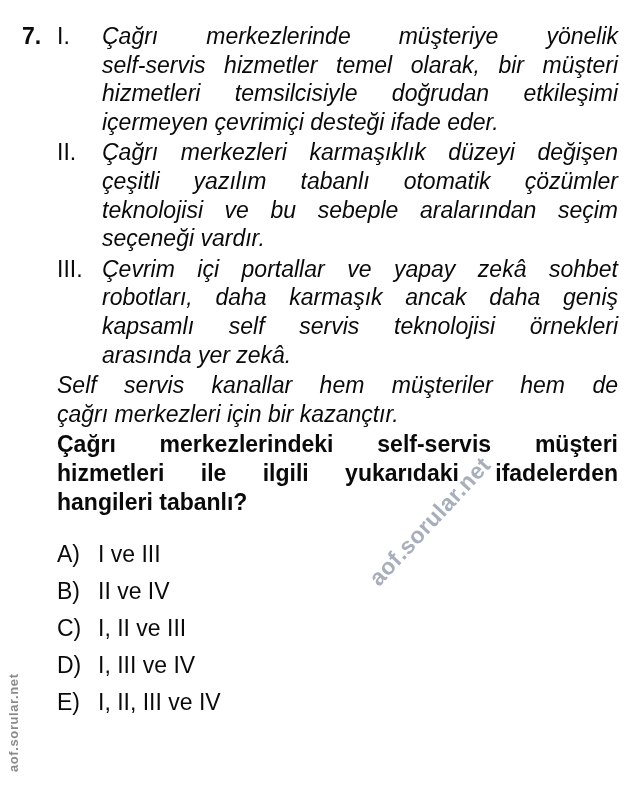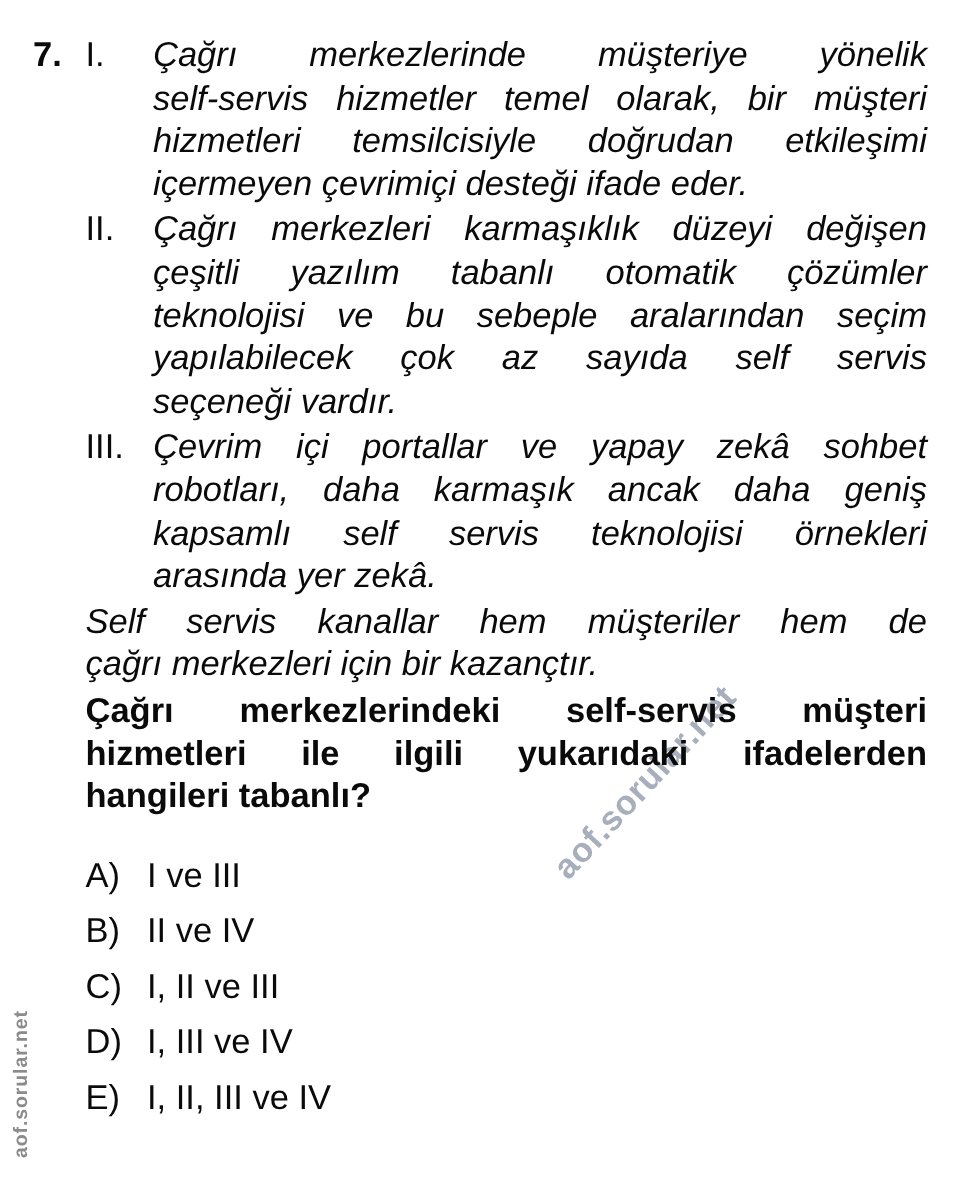--- a/index.html
+++ b/index.html
@@ -133,21 +133,20 @@
           <div class="jl last">içermeyen çevrimiçi desteği ifade eder.</div>
         </div>
       </div>
 
       <div class="item">
         <div class="roman">II.</div>
         <div class="itext">
           <div class="jl">Çağrı merkezleri karmaşıklık düzeyi değişen</div>
           <div class="jl">çeşitli yazılım tabanlı otomatik çözümler</div>
           <div class="jl">teknolojisi ve bu sebeple aralarından seçim</div>
-          <div class="jl">yapılabilecek çok az sayıda self servis</div>
           <div class="jl last">seçeneği vardır.</div>
         </div>
       </div>
 
       <div class="item">
         <div class="roman">III.</div>
         <div class="itext">
           <div class="jl">Çevrim içi portallar ve yapay zekâ sohbet</div>
           <div class="jl">robotları, daha karmaşık ancak daha geniş</div>
           <div class="jl">kapsamlı self servis teknolojisi örnekleri</div>

